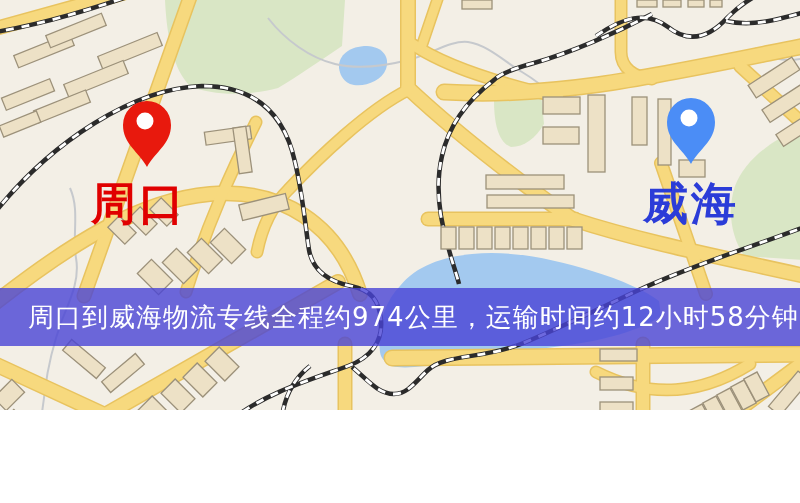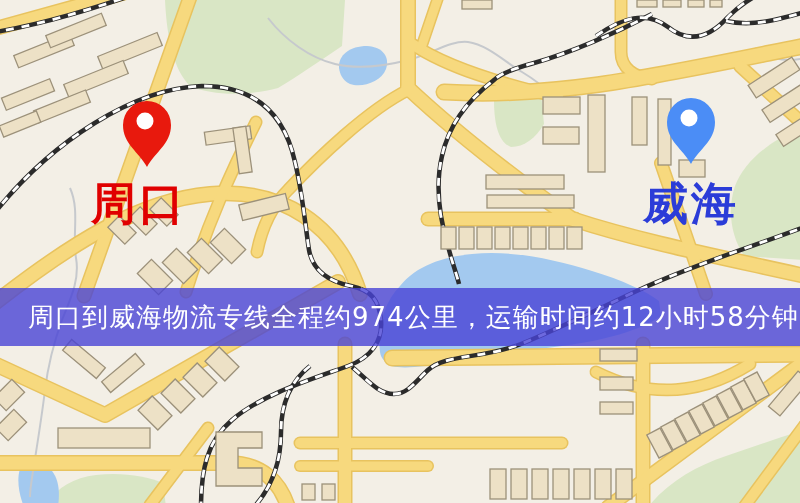--- a/index.html
+++ b/index.html
@@ -1,17 +1,17 @@
 <!DOCTYPE html>
 <html><head>
 <meta charset="utf-8">
 <style>
   html,body{margin:0;padding:0;background:#ffffff;}
   .stage{
-    position:relative;width:800px;height:503px;overflow:hidden;
+    position:relative;width:800px;height:410px;overflow:hidden;
     font-family:"DejaVu Sans","Liberation Sans",sans-serif;
     background:#f3efe6;
   }
   .stage svg{position:absolute;left:0;top:0;}
   .banner{
     position:absolute;left:0;top:288px;width:800px;height:58px;
     background:rgba(73,68,214,0.80);
     display:flex;align-items:center;
     box-sizing:border-box;padding-left:28px;
   }

